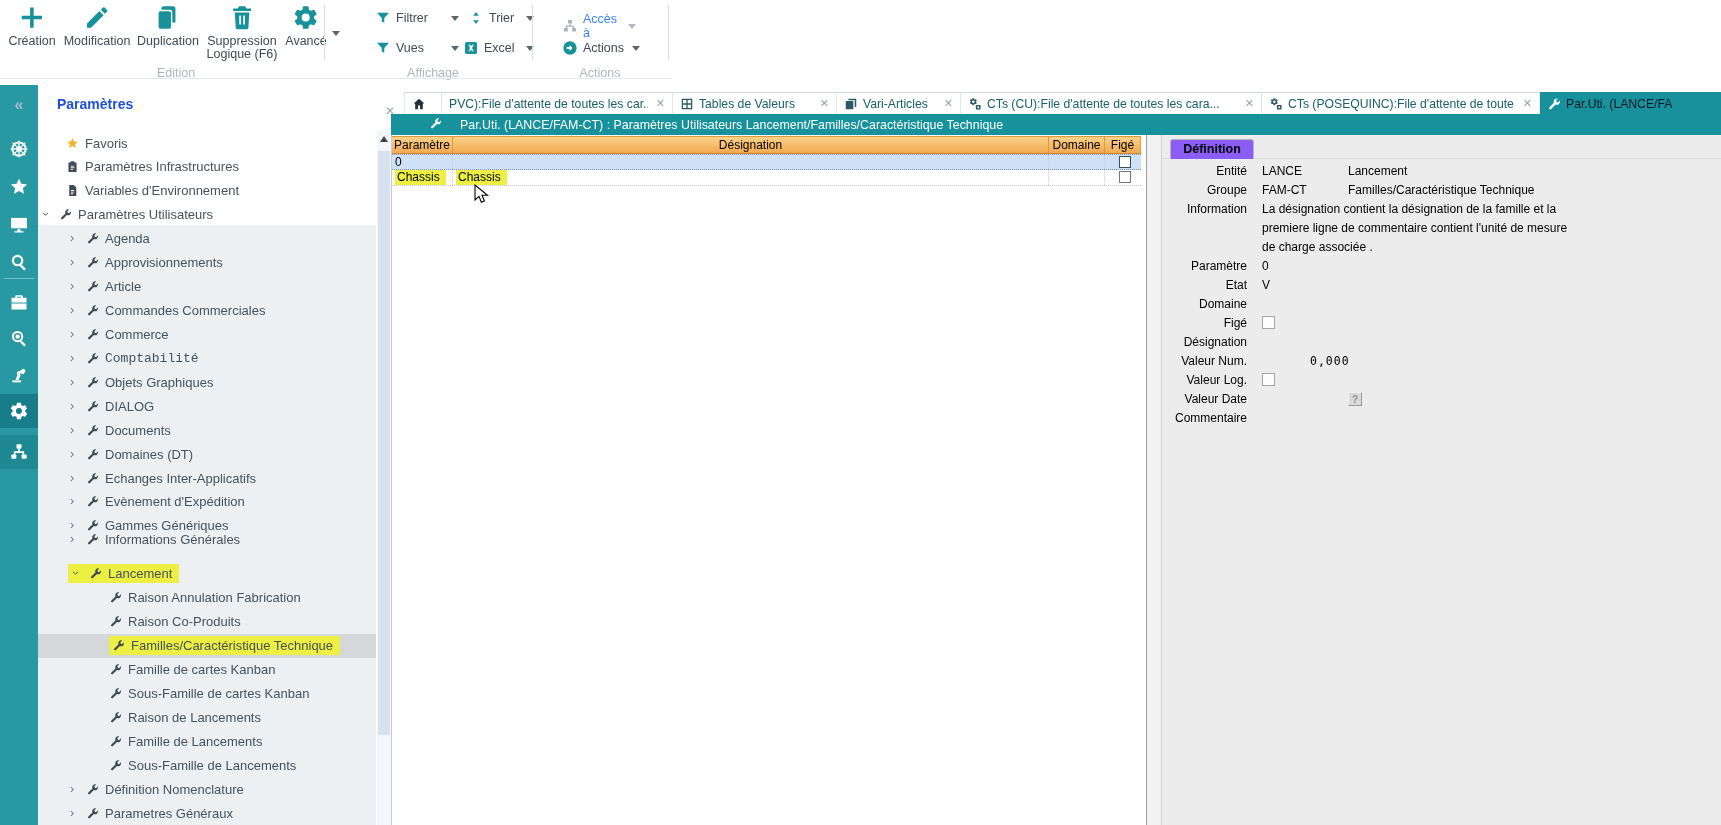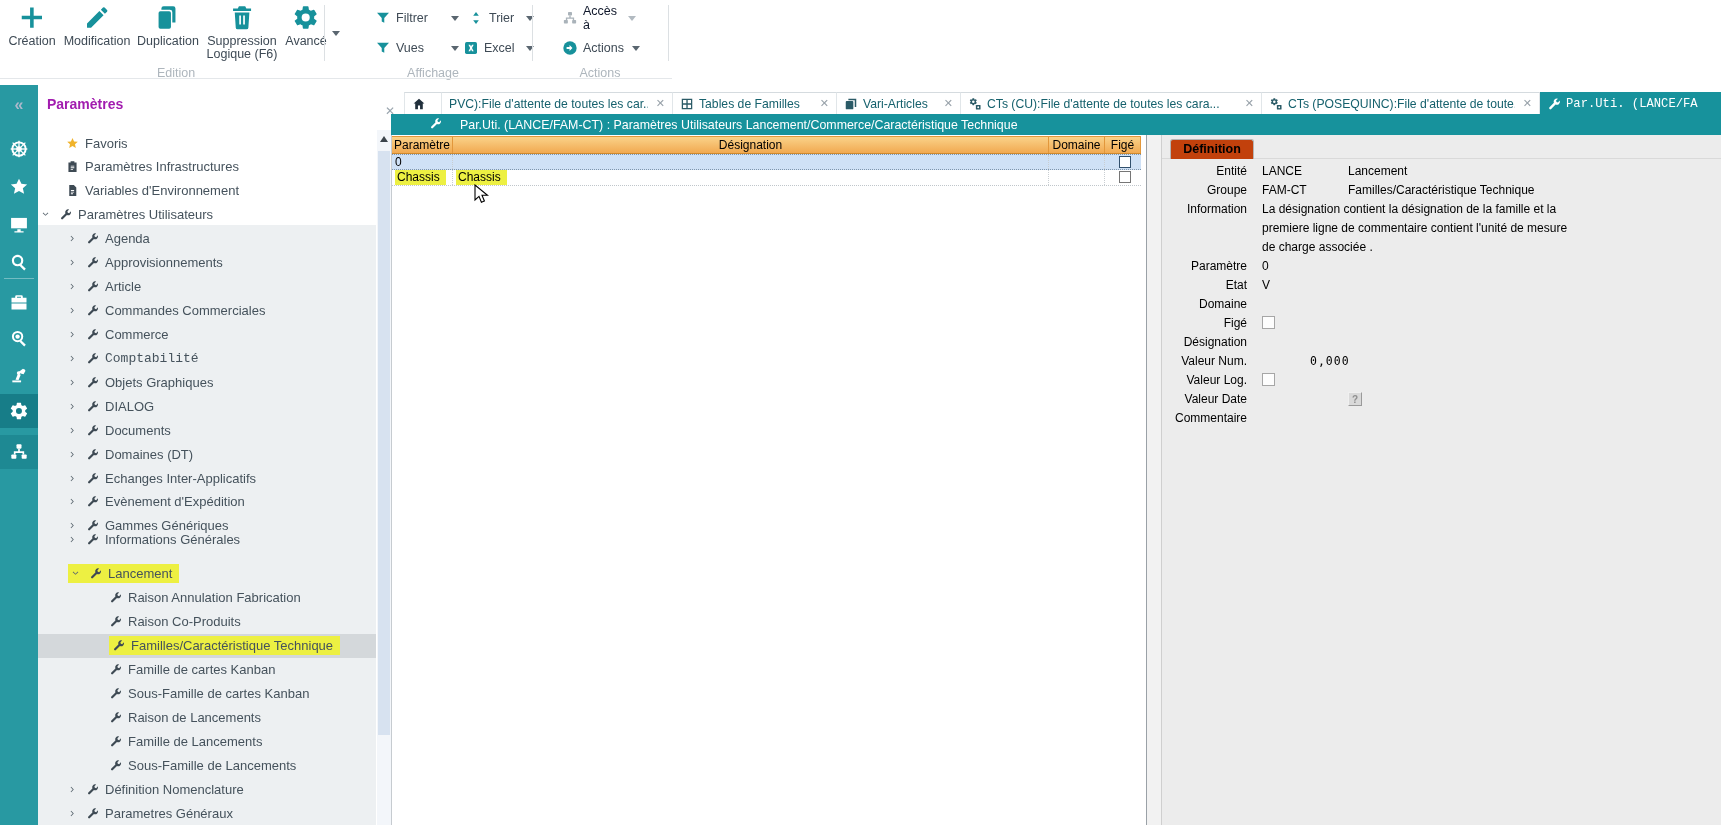--- a/index.html
+++ b/index.html
@@ -4,43 +4,43 @@
 <style>
   * { margin:0; padding:0; box-sizing:border-box; }
   html,body { width:1721px; height:825px; font-family:"Liberation Sans", sans-serif; background:#fff; overflow:hidden; position:relative; }
   .abs { position:absolute; }
   
   #ribbon { left:0; top:0; width:1721px; height:85px; background:#fff; }
   #ribbon-rule { left:0; top:78px; width:672px; height:1px; background:#e4e7ea; }
   .bigbtn { position:absolute; top:4px; transform:translateX(-50%); text-align:center; color:#3e4a55; font-size:12.5px; line-height:13px; cursor:default; }
   .bigbtn .ic { display:block; margin:0 auto 4px; }
   .smallbtn { position:absolute; display:flex; align-items:center; gap:5px; color:#3e4a55; font-size:12.5px; height:20px; }
-  .smallbtn.disabled { color:#0f172a; }
+  .smallbtn.disabled { color:#3b82f6;margin-top:8px; }
   .smallbtn .caret { margin-left:auto; }
   .caret { width:0; height:0; border-left:4.5px solid transparent; border-right:4.5px solid transparent; border-top:5px solid #5a6670; display:inline-block; }
   .caret.gray { border-top-color:#b2bac1; }
   .gsep { position:absolute; top:5px; width:1px; height:56px; background:#dcе0e3; background:#dce0e3; }
   .glabel { position:absolute; top:66px; transform:translateX(-50%); color:#aeb6bd; font-size:12.5px; }
   
   .tab { position:absolute; top:92px; height:22px; background:#fff; border-top:1px solid #d5dbdf; border-right:1px solid #e1e6e9; display:flex; align-items:center; padding:0 7px; font-size:12.2px; color:#16616d; white-space:nowrap; overflow:hidden; cursor:default; }
   .tab .ic { margin-right:5px; flex:0 0 auto; }
   .tab .x { margin-left:auto; padding-left:8px; color:#97a1a9; font-size:11px; }
   .tab.first { border-left:1px solid #e1e6e9; }
-  .tab.active { background:#17929c; color:#ffffff; border-top:1px solid #17929c; border-right:none;font-family:Liberation Mono, monospace; }
+  .tab.active { background:#17929c; color:#0f172a; border-top:1px solid #17929c; border-right:none; }
   #panel-close { left:382px; top:103px; width:16px; height:16px; color:#9aa5ae; font-size:12px; text-align:center; line-height:16px; cursor:default; }
   
   #doc-titlebar { left:391px; top:114px; width:1330px; height:21px; background:#17929c; color:#fff; display:flex; align-items:center; font-size:12.4px; }
   #doc-titlebar .ic { margin:0 9px 0 19px; }
   
   #rail { left:0; top:85px; width:38px; height:740px; background:#2899a2; }
   .rail-item { position:absolute; left:0; width:38px; height:34px; display:flex; align-items:center; justify-content:center; color:#fff; }
   .rail-sep { position:absolute; left:4px; width:30px; height:1px; background:rgba(255,255,255,.35); }
   
   #sidebar { left:38px; top:85px; width:338px; height:740px; background:#fff; overflow:hidden; }
-  #sidebar-title { position:absolute; left:9px; top:11px; font-size:14px; font-weight:bold; color:#a21caf; }
+  #sidebar-title { position:absolute; left:19px; top:11px; font-size:14px; font-weight:bold; color:#1d4ed8; }
   #tree-gray { position:absolute; left:0; top:140px; width:338px; height:600px; background:#edf0f2; }
   .trow { position:absolute; left:0; width:338px; height:24px; display:flex; align-items:center; font-size:13px; color:#45525c; cursor:default; }
   .trow .chev { width:9px; height:9px; flex:0 0 auto; }
   .trow .ic { flex:0 0 auto; color:#3e4a54; }
   .trow .lbl { margin-left:6px; white-space:nowrap; }
   .trow .wrap { display:flex; align-items:center; }
   .trow .wrap.hl { background:#edf042; padding:2px 7px 2px 3px; }
   .trow.selband { background:#d4d8db; }
   
   #side-scroll { left:377px; top:130px; width:14px; height:695px; background:#f3f6fa; }
@@ -56,21 +56,21 @@
   .grow.plain { border-bottom:1px dotted #c0c6cb; }
   .grow .hl { background:#edf042; padding:0 6px 1px 2px; }
   .cbox { width:12px; height:12px; background:#fff; margin:1px auto 0; }
   .cbox.focus { border:1.6px solid #31506d; }
   .cbox.norm { border:1px solid #767676; }
   
   #grid-scroll { left:1146px; top:135px; width:16px; height:690px; background:#f2f2f2; border-left:1px solid #9aa1a7; border-right:1px solid #cfcfcf; }
   
   #defpanel { left:1162px; top:135px; width:559px; height:690px; background:#ececec; font-size:12px; color:#000; }
   #def-rule { position:absolute; left:0; top:23px; width:559px; height:1px; background:#d9d9d9; }
-  #def-tab { position:absolute; left:8px; top:4px; width:84px; height:20px; background:#c2410c; border:1px solid #b5b5b5; border-bottom:none; border-radius:3px 3px 0 0; font-weight:bold; font-size:12.5px; text-align:center; line-height:19px; }
+  #def-tab { position:absolute; left:8px; top:4px; width:84px; height:20px; background:#8b5cf6; border:1px solid #b5b5b5; border-bottom:none; border-radius:3px 3px 0 0; font-weight:bold; font-size:12.5px; text-align:center; line-height:19px; }
   .frow { position:absolute; height:16px; line-height:16px; white-space:nowrap; }
   .flabel { position:absolute; width:100px; text-align:right; left:-15px; }
   .fval { position:absolute; left:100px; }
   .fval2 { position:absolute; left:186px; }
   .fmono { position:absolute; left:148px; font-family:"DejaVu Sans Mono", monospace; font-size:11.5px; letter-spacing:1px; }
   .fcheck { position:absolute; left:100px; top:1px; width:13px; height:13px; background:#fdfdfd; border:1px solid #a6a6a6; }
   .fhelp { position:absolute; left:186px; top:1px; width:14px; height:14px; background:#d9d9d9; border-top:1px solid #f0f0f0; border-left:1px solid #f0f0f0; border-right:1px solid #9a9a9a; border-bottom:1px solid #9a9a9a; color:#8f8f8f; font-size:10px; font-weight:bold; text-align:center; line-height:13px; }
   
   #cursor { left:474px; top:184px; }
 </style>
@@ -196,21 +196,21 @@
     <div class="tab abs" style="left: 442px; width: 231px;">
       <span style="overflow: hidden;">PVC):File d'attente de toutes les car...</span>
       <span class="x">✕</span>
     </div>
     <div class="tab abs" style="left: 673px; width: 164px;">
       <span class="ic" style="display: inline-flex; width: 14px; height: 14px; color: rgb(42, 90, 102);">
         <svg width="14" height="14" viewBox="0 0 24 24" fill="currentColor">
           <path d="M3 3h18v18H3V3zm2.2 2.2v5.7h5.7V5.2H5.2zm8 0v5.7h5.7V5.2h-5.7zm-8 8v5.7h5.7v-5.7H5.2zm8 0v5.7h5.7v-5.7h-5.7z"></path>
         </svg>
       </span>
-      <span style="overflow: hidden;">Tables de Familles</span>
+      <span style="overflow: hidden;">Tables de Valeurs</span>
       <span class="x">✕</span>
     </div>
     <div class="tab abs" style="left: 837px; width: 124px;">
       <span class="ic" style="display: inline-flex; width: 14px; height: 14px; color: rgb(42, 90, 102);">
         <svg width="14" height="14" viewBox="0 0 24 24" fill="currentColor">
           <rect x="3" y="7" width="13" height="14" rx="1.5"></rect>
           <path d="M7.5 3H21v14h-2.6V5.6H7.5z"></path>
         </svg>
       </span>
       <span style="overflow: hidden;">Vari-Articles</span>
@@ -247,21 +247,21 @@
       <span style="overflow: hidden;">Par.Uti. (LANCE/FA</span>
     </div>
   </div>
 
 <div id="doc-titlebar" class="abs">
   <span class="ic" id="doc-title-icon"><span class="ic" style="display: inline-flex; width: 13px; height: 13px; color: rgb(255, 255, 255);">
         <svg width="13" height="13" viewBox="0 0 24 24" fill="currentColor">
           <path d="M21.8 6a5.4 5.4 0 0 1-7.1 7L7.2 20.5a2.05 2.05 0 0 1-2.9-2.9L11.8 10a5.4 5.4 0 0 1 7-7.1l-3.3 3.3.75 2.55 2.55.75L21.8 6z"></path>
         </svg>
       </span></span>
-  <span>Par.Uti. (LANCE/FAM-CT) : Paramètres Utilisateurs Lancement/Commerce/Caractéristique Technique</span>
+  <span>Par.Uti. (LANCE/FAM-CT) : Paramètres Utilisateurs Lancement/Familles/Caractéristique Technique</span>
 </div>
 
 <div id="rail" class="abs">
     <div class="rail-item" style="top: 3px; font-size: 16px; font-weight: bold; color: rgb(174, 185, 204);">«</div>
     <div class="rail-item" style="top: 47px;">
       <span class="ic" style="display: inline-flex; width: 20px; height: 20px; color: rgb(255, 255, 255);">
         <svg width="20" height="20" viewBox="0 0 24 24" fill="currentColor">
           <circle cx="12" cy="12" r="8" fill="none" stroke="currentColor" stroke-width="2.3"></circle>
           <path d="M11.2 2h1.6v20h-1.6z"></path>
           <path d="M2 11.2h20v1.6H2z"></path>

